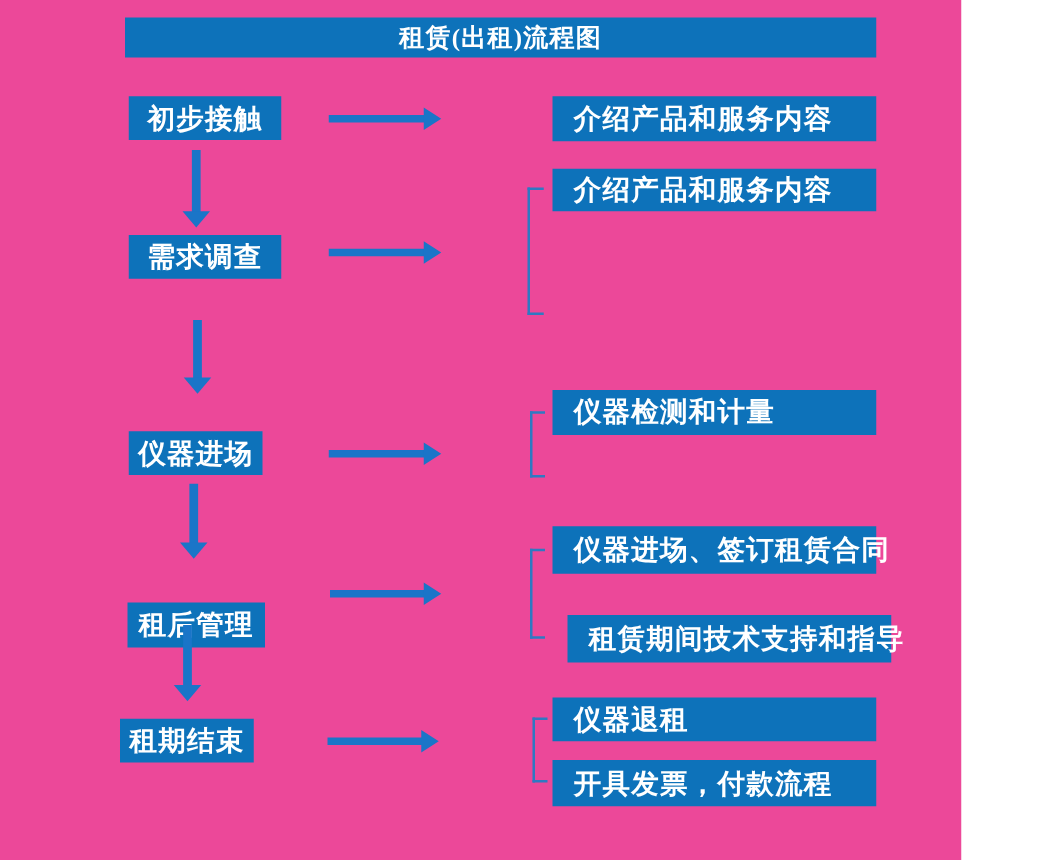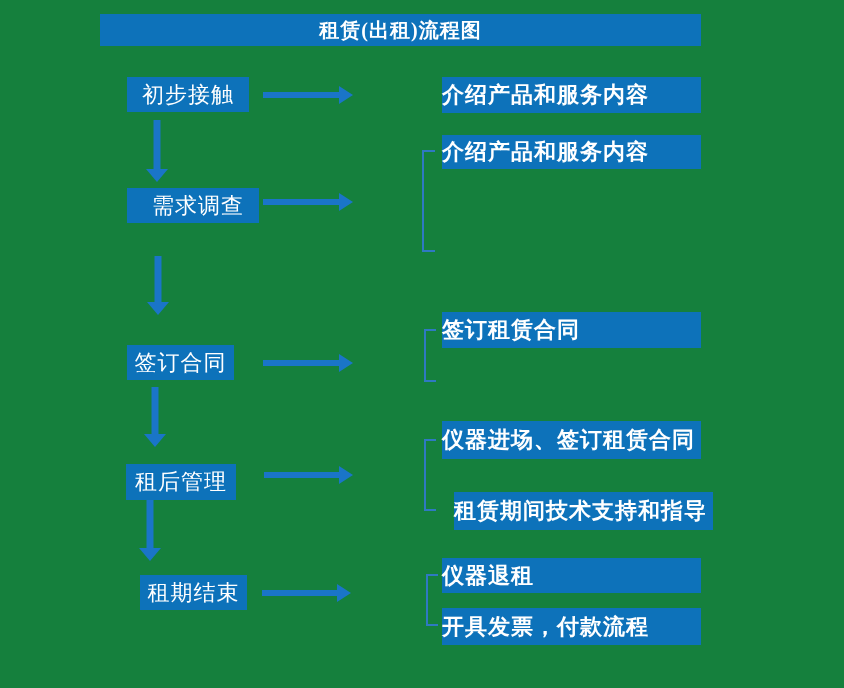--- a/index.html
+++ b/index.html
@@ -3,38 +3,38 @@
 <meta charset="utf-8">
 <style>
   :root{
     --box-blue:#0d72ba;
     --arrow-blue:#1a75c8;
     --bracket-blue:#2f79c2;
     --text-white:#ffffff;
   }
   html,body{margin:0;padding:0;background:#ffffff;}
   .canvas{
-    position:relative;width:844px;height:688px;background:#15803d;overflow:hidden;
+    position:relative;width:769px;height:688px;background:#ec4899;overflow:hidden;
     font-family:"Liberation Serif","DejaVu Serif",serif;
   }
   .title-bar{
     position:absolute;left:100px;top:14px;width:601px;height:32px;
     background:var(--box-blue);color:var(--text-white);
     display:flex;align-items:center;justify-content:center;
     font-size:20px;font-weight:bold;letter-spacing:1px;
   }
   .stage-box{
     position:absolute;background:var(--box-blue);color:var(--text-white);
     display:flex;align-items:center;justify-content:center;
-    font-size:22px;font-weight:normal;letter-spacing:1px;white-space:nowrap;margin-left:24px;
+    font-size:22px;font-weight:bold;letter-spacing:1px;white-space:nowrap;
   }
   .output-box{
     position:absolute;left:442px;width:259px;background:var(--box-blue);color:var(--text-white);
     display:flex;align-items:center;justify-content:flex-start;box-sizing:border-box;
-    font-size:22px;font-weight:bold;letter-spacing:1px;white-space:nowrap;
+    padding-left:17px;font-size:22px;font-weight:bold;letter-spacing:1px;white-space:nowrap;
   }
   .varrow{position:absolute;width:22px;}
   .varrow .shaft{
     position:absolute;left:50%;transform:translateX(-50%);
     top:0;bottom:12px;width:7px;background:var(--arrow-blue);
   }
   .varrow .head{
     position:absolute;bottom:0;left:50%;transform:translateX(-50%);
     width:0;height:0;border-left:11px solid transparent;border-right:11px solid transparent;
     border-top:13px solid var(--arrow-blue);
@@ -57,24 +57,24 @@
   }
 </style>
 </head>
 <body>
 
 <div class="canvas">
 
   <div class="title-bar">租赁(出租)流程图</div>
 
   <div class="stage-box" style="left:103px;top:77px;width:122px;height:35px;">初步接触</div>
-  <div class="stage-box" style="left:103px;top:188px;width:122px;height:35px;padding-left:10px;">需求调查</div>
-  <div class="stage-box" style="left:103px;top:345px;width:107px;height:35px;">签订合同</div>
-  <div class="stage-box" style="left:102px;top:464px;width:110px;height:36px;">租后管理</div>
-  <div class="stage-box" style="left:116px;top:575px;width:107px;height:35px;">租期结束</div>
+  <div class="stage-box" style="left:103px;top:188px;width:122px;height:35px;">需求调查</div>
+  <div class="stage-box" style="left:103px;top:345px;width:107px;height:35px;">仪器进场</div>
+  <div class="stage-box" style="left:102px;top:482px;width:110px;height:36px;">租后管理</div>
+  <div class="stage-box" style="left:96px;top:575px;width:107px;height:35px;">租期结束</div>
 
   <div class="varrow" style="left:146px;top:120px;height:62px;">
     <div class="shaft"></div>
     <div class="head"></div>
   </div>
   <div class="varrow" style="left:147px;top:256px;height:59px;">
     <div class="shaft"></div>
     <div class="head"></div>
   </div>
   <div class="varrow" style="left:144px;top:387px;height:60px;">
@@ -109,21 +109,21 @@
 
   <div class="bracket" style="left:422px;top:150px;width:13px;height:102px;"></div>
   <div class="bracket" style="left:424px;top:329px;width:12px;height:53px;"></div>
   <div class="bracket" style="left:424px;top:439px;width:12px;height:72px;"></div>
   <div class="bracket" style="left:426px;top:574px;width:12px;height:52px;"></div>
 
   <div class="output-box" style="top:77px;height:36px;">介绍产品和服务内容</div>
 
   <div class="output-box" style="top:135px;height:34px;">介绍产品和服务内容</div>
 
-  <div class="output-box" style="top:312px;height:36px;">签订租赁合同</div>
+  <div class="output-box" style="top:312px;height:36px;">仪器检测和计量</div>
 
   <div class="output-box" style="top:421px;height:38px;">仪器进场、签订租赁合同</div>
   <div class="output-box" style="top:492px;height:38px;margin-left:12px;">租赁期间技术支持和指导</div>
 
   <div class="output-box" style="top:558px;height:35px;text-align:center;">仪器退租</div>
   <div class="output-box" style="top:608px;height:37px;">开具发票，付款流程</div>
 
 </div>
 
 </body></html>

